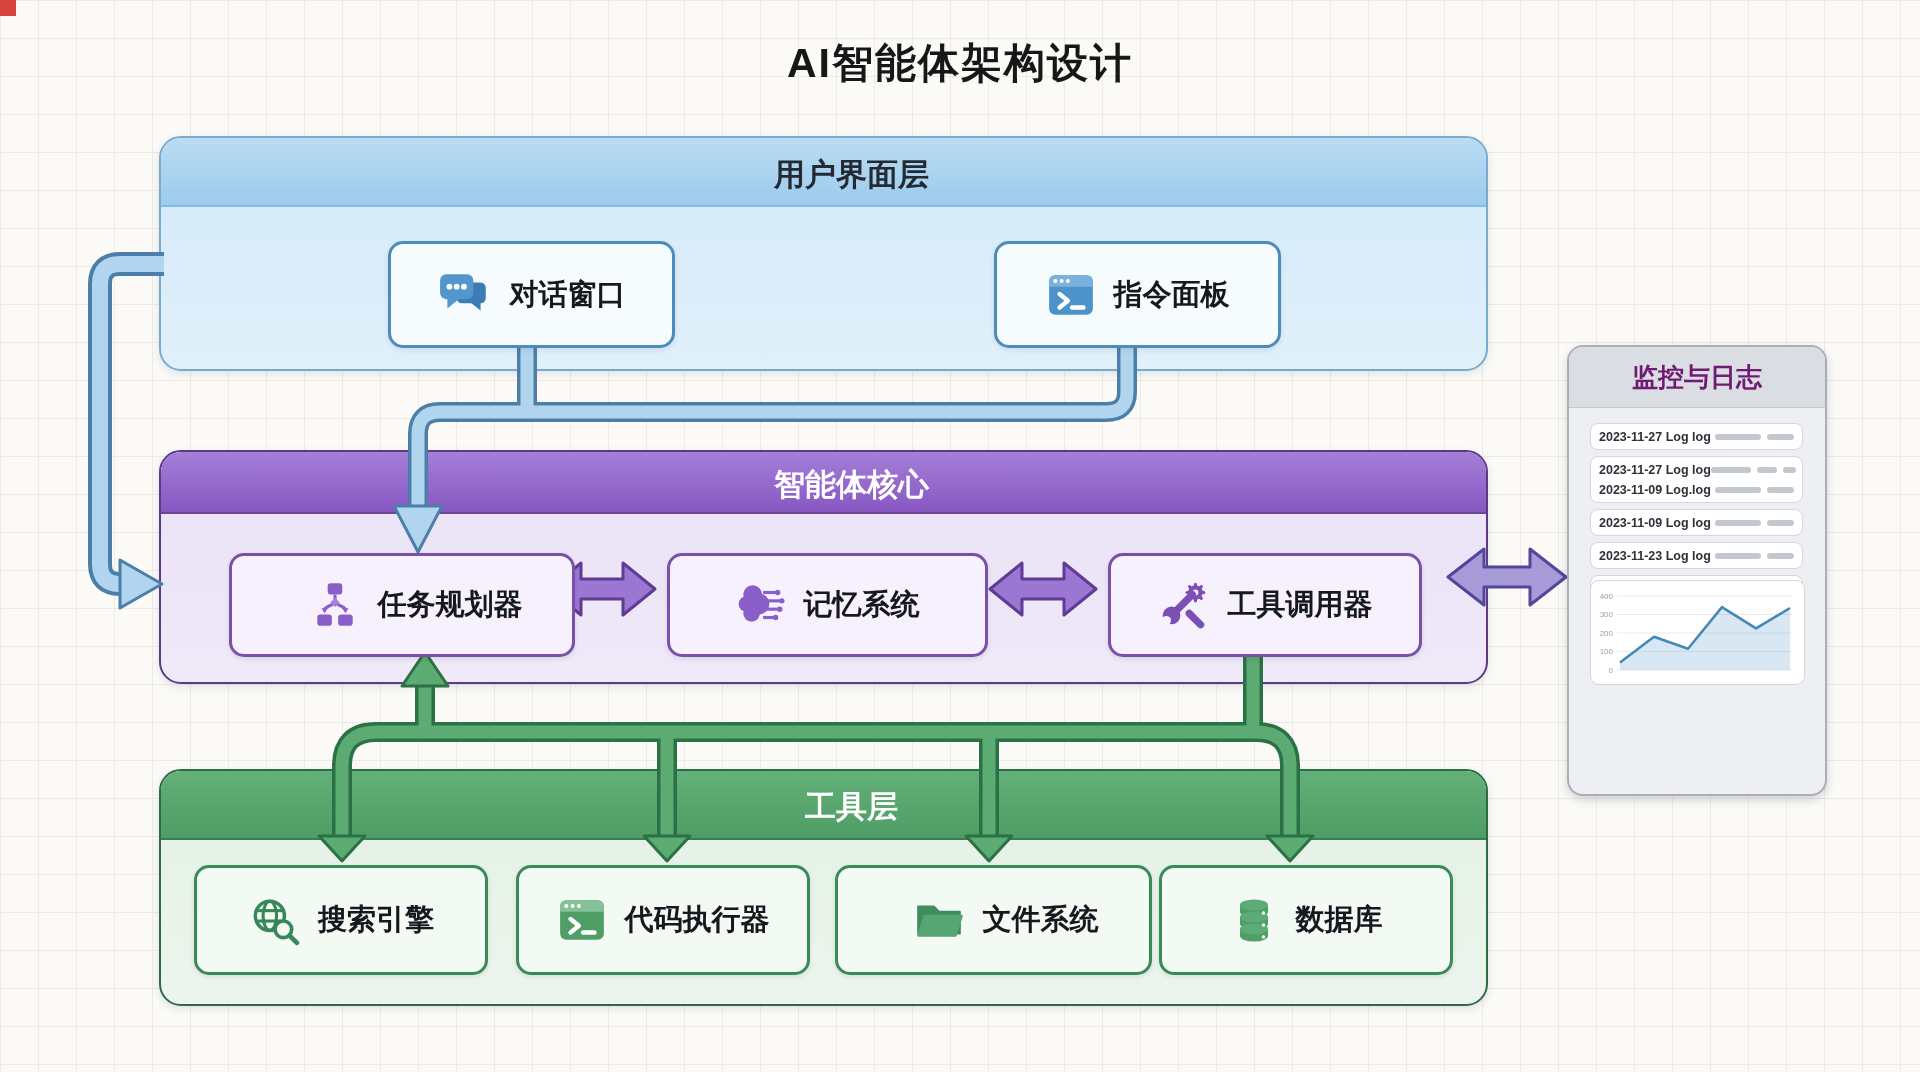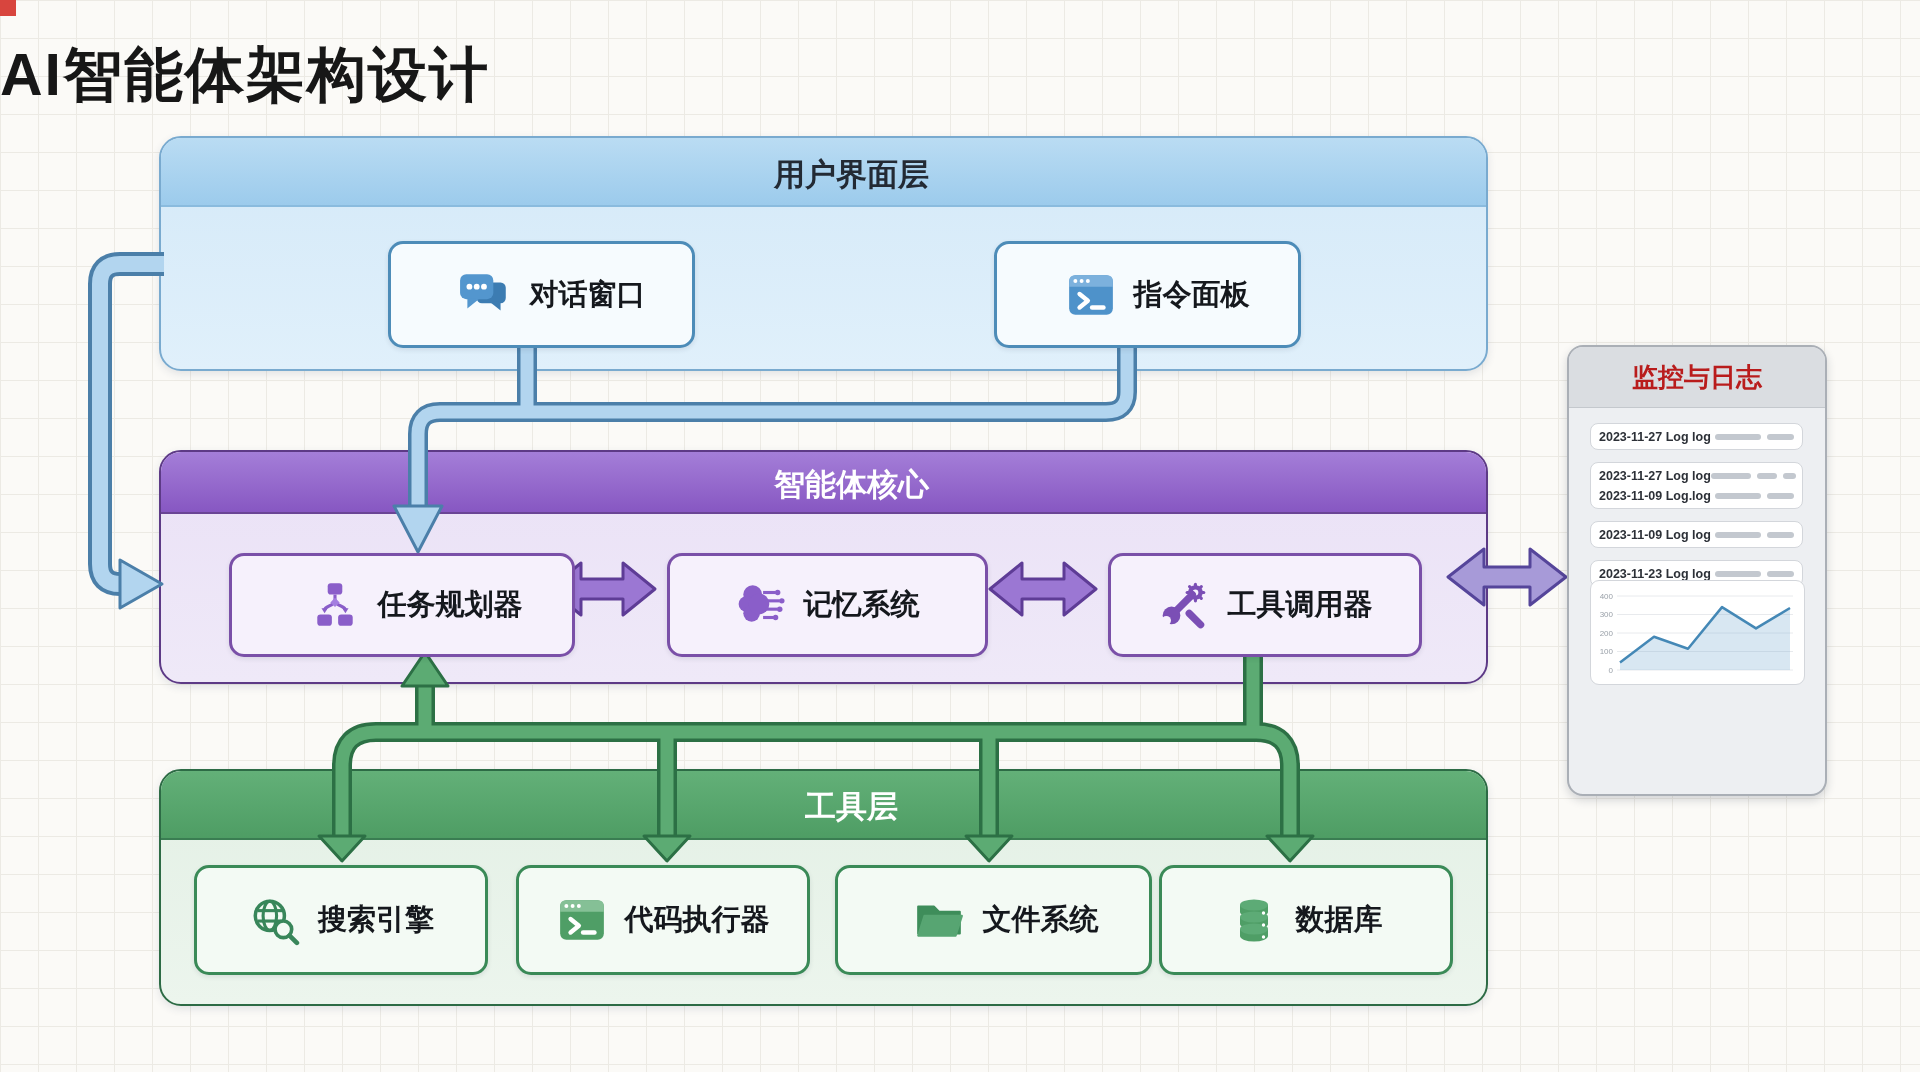--- a/index.html
+++ b/index.html
@@ -7,22 +7,22 @@
     width:1920px;height:1072px;position:relative;overflow:hidden;
     font-family:"Liberation Sans","DejaVu Sans",sans-serif;
     background-color:#fbfaf7;
     background-image:
       linear-gradient(#eceae4 1.5px, transparent 1.5px),
       linear-gradient(90deg, #eceae4 1.5px, transparent 1.5px);
     background-size:38px 38px;
   }
   .corner-mark{position:absolute;left:0;top:0;width:16px;height:16px;background:#d8453e;}
   .page-title{
-    position:absolute;left:0;top:36px;width:100%;
-    font-size:59px;font-weight:900;color:#171717;letter-spacing:2px;
+    position:absolute;left:0;top:36px;width:100%;text-align:center;
+    font-size:41px;font-weight:900;color:#171717;letter-spacing:2px;
   }
   
   .layer{position:absolute;border-radius:22px;overflow:visible;
          box-shadow:0 3px 8px rgba(40,60,90,.12);}
   .layer .band{position:absolute;left:0;top:0;width:100%;border-radius:20px 20px 0 0;}
   .band-label{position:absolute;width:100%;text-align:center;font-weight:800;padding-left:28px;}
   .layer-ui{left:159px;top:136px;width:1325px;height:231px;
     background:linear-gradient(#d4e9f8,#e0f0fb);border:2px solid #79aacf;}
   .layer-ui .band{height:67px;background:linear-gradient(#badcf3,#9ccbec);border-bottom:2px solid #8abbde;}
   .layer-ui .band-label{top:16px;font-size:31px;color:#232a34;}
@@ -31,42 +31,42 @@
   .layer-core .band{height:60px;background:linear-gradient(#a47ed8,#8757c2);border-bottom:2px solid #6a4495;}
   .layer-core .band-label{top:12px;font-size:31px;color:#ffffff;}
   .layer-tools{left:159px;top:769px;width:1325px;height:233px;
     background:linear-gradient(#e3f0e5,#ecf5ed);border:2.5px solid #2d6b45;}
   .layer-tools .band{height:67px;background:linear-gradient(#63b078,#4e9d64);border-bottom:2px solid #3a7d52;}
   .layer-tools .band-label{top:15px;font-size:31px;color:#ffffff;}
   
   .node{position:absolute;display:flex;align-items:center;justify-content:center;gap:18px;
         border-radius:15px;z-index:3;box-shadow:0 2px 5px rgba(30,40,60,.10);}
   .node .lbl{font-size:29px;font-weight:800;color:#15181d;white-space:nowrap;}
-  .node-blue{background:#f6fbfe;border:3px solid #4d8cb8;padding-left:20px;}
+  .node-blue{background:#f6fbfe;border:3px solid #4d8cb8;}
   .node-purple{background:#f6f1fc;border:3px solid #7a50a8;}
   .node-green{background:#f3faf4;border:3px solid #3a8a57;}
   .icon{display:inline-flex;flex:0 0 auto;}
   
   #wires{position:absolute;left:0;top:0;z-index:2;pointer-events:none;}
   .pipe-b-o{fill:none;stroke:#4b7fa9;stroke-linejoin:round;}
   .pipe-b-i{fill:none;stroke:#b2d5ef;stroke-linejoin:round;}
   .pipe-g-o{fill:none;stroke:#2c7045;stroke-linejoin:round;}
   .pipe-g-i{fill:none;stroke:#5cab73;stroke-linejoin:round;}
   .head-b{fill:#b2d5ef;stroke:#4b7fa9;stroke-width:3;stroke-linejoin:round;}
   .head-g{fill:#5cab73;stroke:#2c7045;stroke-width:3;stroke-linejoin:round;}
   .dbl-purple{fill:#9b77d3;stroke:#5e3c96;stroke-width:3;stroke-linejoin:round;}
   .dbl-lav{fill:#a79ad8;stroke:#55459a;stroke-width:3;stroke-linejoin:round;}
   
   .monitor{position:absolute;left:1567px;top:345px;width:256px;height:447px;z-index:4;
     background:#edeff2;border:2px solid #aaafb6;border-radius:16px;
     box-shadow:0 4px 10px rgba(30,40,60,.18);}
   .monitor-head{position:absolute;left:0;top:0;width:100%;height:60px;
     background:#dadde1;border-radius:14px 14px 0 0;border-bottom:1px solid #c4c8cd;}
-  .monitor-title{width:100%;text-align:center;line-height:60px;font-size:26px;font-weight:800;color:#b91c1c;}
-  .log-list{position:absolute;left:21px;top:76px;width:213px;display:flex;flex-direction:column;gap:12px;}
+  .monitor-title{width:100%;text-align:center;line-height:60px;font-size:26px;font-weight:800;color:#701a75;}
+  .log-list{position:absolute;left:21px;top:76px;width:213px;display:flex;flex-direction:column;gap:6px;}
   .log-row{background:#ffffff;border:1px solid #d3d6db;border-radius:8px;padding:3px 8px;
            display:flex;flex-direction:column;justify-content:center;gap:1px;}
   .log-line{display:flex;align-items:center;height:19px;}
   .log-text{font-size:12.5px;font-weight:700;color:#2c3037;white-space:nowrap;}
   .log-bars{display:flex;gap:6px;margin-left:auto;align-items:center;}
   .log-bar{height:6px;border-radius:3px;background:#c3c8cf;display:inline-block;}
   .chart-card{position:absolute;left:21px;top:233px;width:213px;height:103px;
     background:#ffffff;border:1px solid #d3d6db;border-radius:9px;}
 </style>
 </head>

